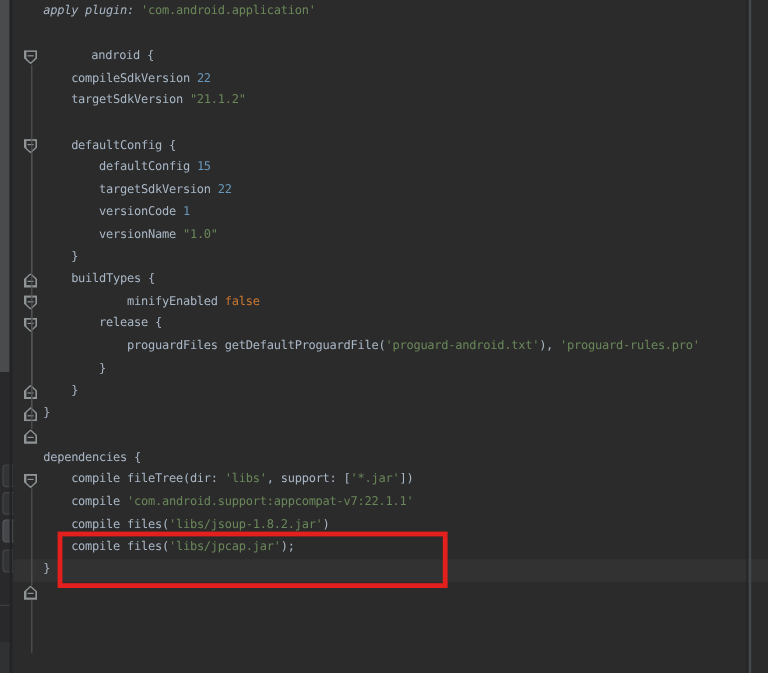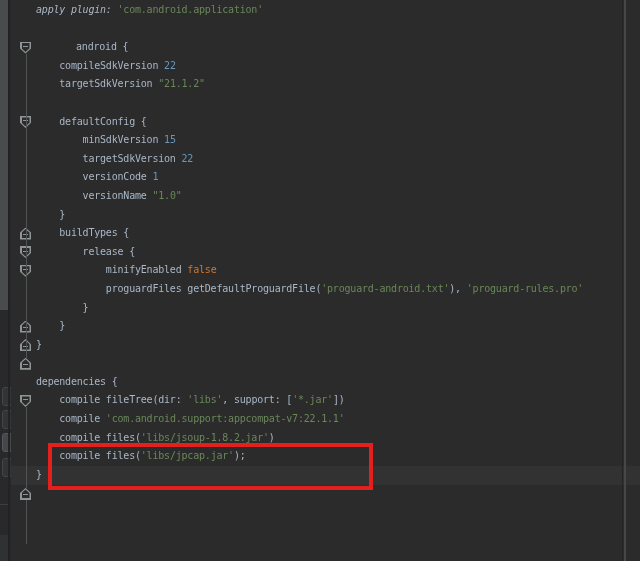--- a/index.html
+++ b/index.html
@@ -123,28 +123,28 @@
         <div class="fold-guide" style="top: 499.9px; height: 43.8px;"></div>
       </div>
     <div id="code">
         <div class="code-line"><span style="color: rgb(169, 183, 198); font-style: italic;">apply plugin: </span><span style="color: rgb(106, 135, 89);">'com.android.application'</span></div>
         <div class="code-line"></div>
         <div class="code-line"><span style="color: rgb(169, 183, 198); margin-left: 40px;">android {</span></div>
         <div class="code-line"><span style="color: rgb(169, 183, 198);">    compileSdkVersion </span><span style="color: rgb(104, 151, 187);">22</span></div>
         <div class="code-line"><span style="color: rgb(169, 183, 198);">    targetSdkVersion </span><span style="color: rgb(106, 135, 89);">"21.1.2"</span></div>
         <div class="code-line"></div>
         <div class="code-line"><span style="color: rgb(169, 183, 198);">    defaultConfig {</span></div>
-        <div class="code-line"><span style="color: rgb(169, 183, 198);">        minSdkVersion </span><span style="color: rgb(104, 151, 187);">15</span></div>
+        <div class="code-line"><span style="color: rgb(169, 183, 198);">        defaultConfig </span><span style="color: rgb(104, 151, 187);">15</span></div>
         <div class="code-line"><span style="color: rgb(169, 183, 198);">        targetSdkVersion </span><span style="color: rgb(104, 151, 187);">22</span></div>
         <div class="code-line"><span style="color: rgb(169, 183, 198);">        versionCode </span><span style="color: rgb(104, 151, 187);">1</span></div>
         <div class="code-line"><span style="color: rgb(169, 183, 198);">        versionName </span><span style="color: rgb(106, 135, 89);">"1.0"</span></div>
         <div class="code-line"><span style="color: rgb(169, 183, 198);">    }</span></div>
         <div class="code-line"><span style="color: rgb(169, 183, 198);">    buildTypes {</span></div>
+        <div class="code-line"><span style="color: rgb(169, 183, 198);">            minifyEnabled </span><span style="color: rgb(204, 120, 50);">false</span></div>
         <div class="code-line"><span style="color: rgb(169, 183, 198);">        release {</span></div>
-        <div class="code-line"><span style="color: rgb(169, 183, 198);">            minifyEnabled </span><span style="color: rgb(204, 120, 50);">false</span></div>
         <div class="code-line"><span style="color: rgb(169, 183, 198);">            proguardFiles getDefaultProguardFile(</span><span style="color: rgb(106, 135, 89);">'proguard-android.txt'</span><span style="color: rgb(169, 183, 198);">), </span><span style="color: rgb(106, 135, 89);">'proguard-rules.pro'</span></div>
         <div class="code-line"><span style="color: rgb(169, 183, 198);">        }</span></div>
         <div class="code-line"><span style="color: rgb(169, 183, 198);">    }</span></div>
         <div class="code-line"><span style="color: rgb(169, 183, 198);">}</span></div>
         <div class="code-line"></div>
         <div class="code-line"><span style="color: rgb(169, 183, 198);">dependencies {</span></div>
         <div class="code-line"><span style="color: rgb(169, 183, 198);">    compile fileTree(dir: </span><span style="color: rgb(106, 135, 89);">'libs'</span><span style="color: rgb(169, 183, 198);">, support: [</span><span style="color: rgb(106, 135, 89);">'*.jar'</span><span style="color: rgb(169, 183, 198);">])</span></div>
         <div class="code-line"><span style="color: rgb(169, 183, 198);">    compile </span><span style="color: rgb(106, 135, 89);">'com.android.support:appcompat-v7:22.1.1'</span></div>
         <div class="code-line"><span style="color: rgb(169, 183, 198);">    compile files(</span><span style="color: rgb(106, 135, 89); margin-top: 28px;">'libs/jsoup-1.8.2.jar'</span><span style="color: rgb(169, 183, 198);">)</span></div>
         <div class="code-line"><span style="color: rgb(169, 183, 198);">    compile files(</span><span style="color: rgb(106, 135, 89);">'libs/jpcap.jar'</span><span style="color: rgb(169, 183, 198);">);</span></div>

